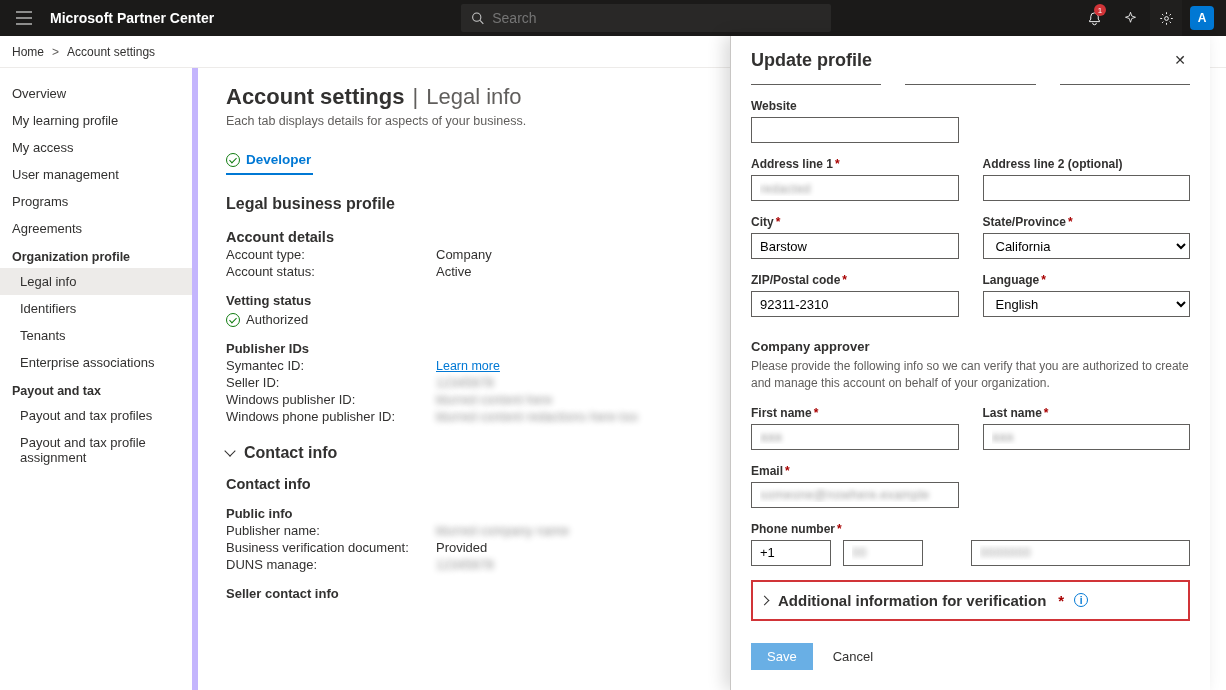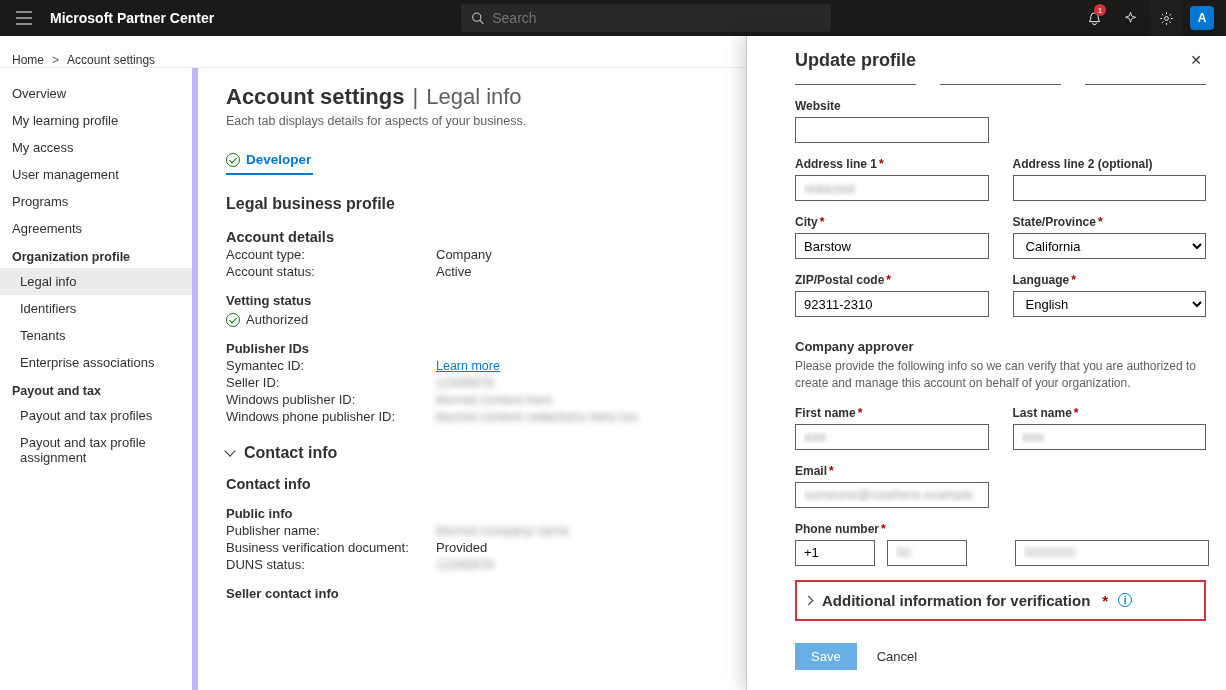--- a/index.html
+++ b/index.html
@@ -9,21 +9,21 @@
   .brand { font-size: 14px; font-weight: 600; padding-left: 2px; }
   .search-wrap { flex: 1; display: flex; justify-content: center; }
   .search { background: #292827; height: 28px; width: 370px; border-radius: 2px; display: flex; align-items: center; color: #c8c8c8; padding: 0 10px; gap: 8px; }
   .search input { background: transparent; border: none; color: #fff; outline: none; width: 100%; font-size: 14px; }
   .top-icons { display: flex; align-items: center; gap: 4px; }
   .top-icon { width: 32px; height: 36px; display: flex; align-items: center; justify-content: center; cursor: pointer; position: relative; }
   .top-icon.dark { background: #201f1e; }
   .badge { position: absolute; top: 4px; right: 4px; width: 12px; height: 12px; background: #d13438; border-radius: 50%; font-size: 8px; display: flex; align-items: center; justify-content: center; }
   .avatar { width: 24px; height: 24px; background: #0078d4; border-radius: 4px; display: flex; align-items: center; justify-content: center; font-size: 12px; font-weight: 600; }
 
-  .breadcrumb { height: 32px; display: flex; align-items: flex-end; gap: 8px; font-size: 12px; color: #323130; padding: 0 12px; border-bottom: 1px solid #edebe9; }
+  .breadcrumb { height: 32px; display: flex; align-items: center; gap: 8px; font-size: 12px; color: #323130; padding: 0 12px; border-bottom: 1px solid #edebe9; }
   .breadcrumb .sep { color: #605e5c; }
   .breadcrumb-item { color: #323130; cursor: pointer; }
   .breadcrumb-item.current { font-weight: 400; }
 
   .body { display: flex; height: calc(690px - 36px - 32px); }
   .leftnav { width: 198px; padding-top: 12px; font-size: 13px; border-right: 6px solid #c4b5fd; height: 100%; overflow-y: auto; }
   .leftnav .item { padding: 6px 12px; cursor: pointer; color: #323130; }
   .leftnav .group { font-weight: 600; padding: 8px 12px 4px; font-size: 12.5px; }
   .leftnav .sub { padding-left: 20px; }
   .leftnav .sub.active { background: #edebe9; font-weight: 500; }
@@ -42,21 +42,21 @@
   .kv .k { width: 210px; }
   .kv .v { color: #323130; }
   .kv .v.blur { color: transparent; text-shadow: 0 0 6px #888; user-select:none; }
   .auth { display:flex; align-items:center; gap:6px; font-size:13px; margin-top:4px; }
   .expander { display:flex; align-items:center; gap:10px; margin-top:20px; font-size:16px; font-weight:600; }
   .chev { display:inline-block; width:8px; height:8px; border-right:1.5px solid #323130; border-bottom:1.5px solid #323130; transform: rotate(45deg); margin-top:-4px; }
   .upd-link { display:flex; gap:4px; align-items:center; font-size:12.5px; color:#0078d4; cursor:pointer; }
   .subhead { font-weight:600; font-size:13px; margin-top:14px; }
 
   
-  .panel { position: absolute; top: 36px; right: 0; width: 480px; height: calc(690px - 36px); background: #fff; border-left: 1px solid #c8c6c4; box-shadow: -6px 0 16px rgba(0,0,0,.15); display:flex; flex-direction:column;padding-left:28px; }
+  .panel { position: absolute; top: 36px; right: 16px; width: 480px; height: calc(690px - 36px); background: #fff; border-left: 1px solid #c8c6c4; box-shadow: -6px 0 16px rgba(0,0,0,.15); display:flex; flex-direction:column; }
   .panel-head { padding: 12px 20px 8px; display:flex; justify-content:space-between; align-items:center; }
   .panel-head h2 { font-size: 18px; font-weight:600; }
   .close { cursor:pointer; font-size:14px; padding:4px; }
   .panel-body { padding: 0 20px 8px; overflow-y:auto; flex:1; }
   .form-row { display:flex; gap:24px; margin-top:10px; }
   .form-col { flex:1; display:flex; flex-direction:column; }
   .lbl { font-size:12px; font-weight:600; margin-bottom:4px; }
   .req { color:#a80000; margin-left:2px; }
   .inp { border:1px solid #605e5c; height:26px; padding:0 8px; font-size:13px; width:100%; }
   select.inp { background:#fff; }
@@ -205,21 +205,21 @@
     <div class="subhead">Public info</div>
     <div class="kv">
         <div class="k">Publisher name:</div>
         <div class="v blur">blurred company name</div>
       </div>
     <div class="kv">
         <div class="k">Business verification document:</div>
         <div class="v">Provided</div>
       </div>
     <div class="kv">
-        <div class="k">DUNS status:</div>
+        <div class="k">DUNS manage:</div>
         <div class="v blur">12345678</div>
       </div>
     <div class="subhead">Seller contact info</div>
     
     
   </div>
 </div>
 
 <div class="panel">
   <div class="panel-head">

